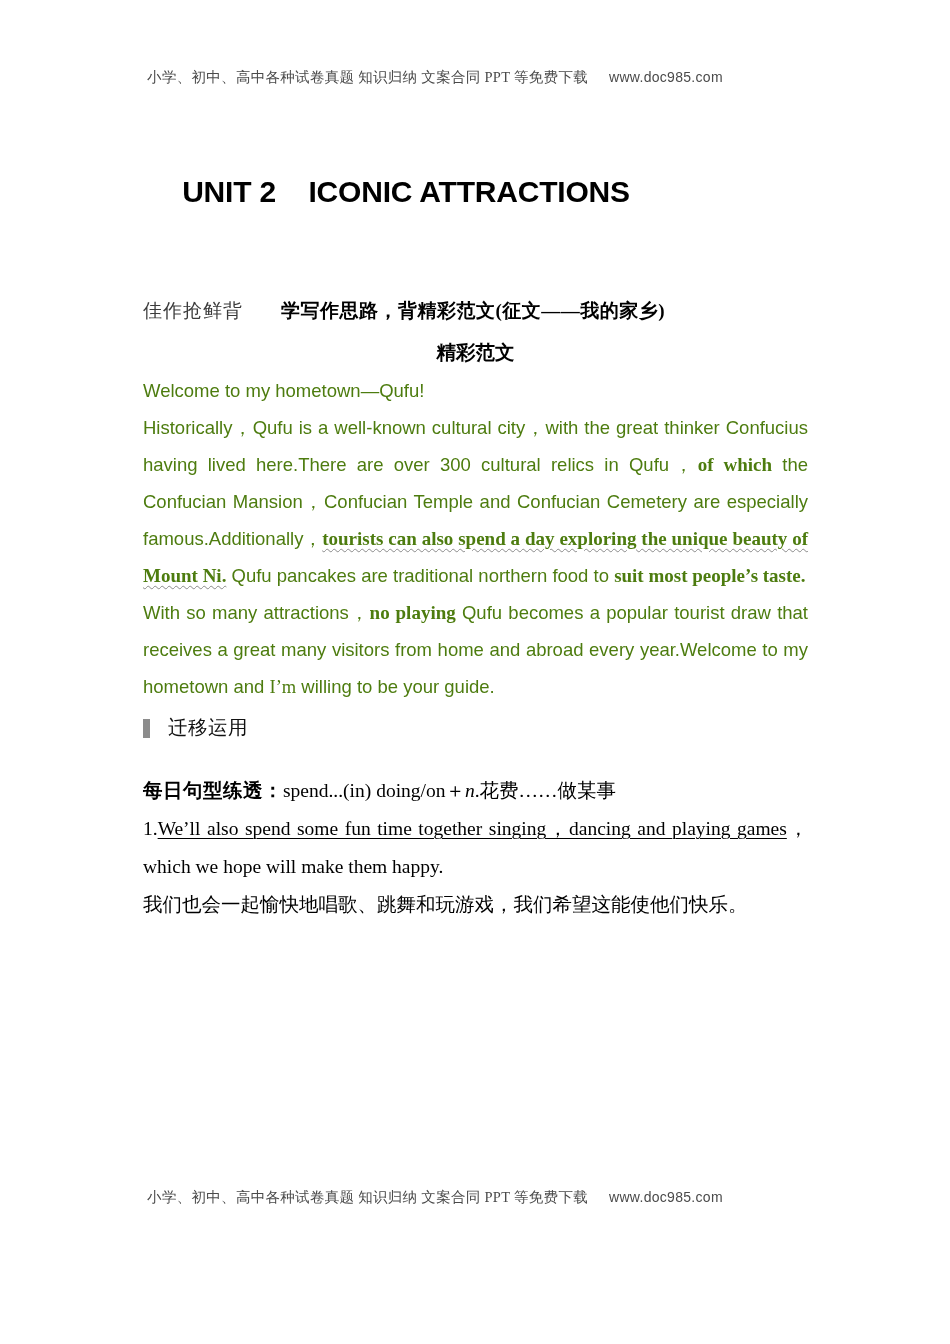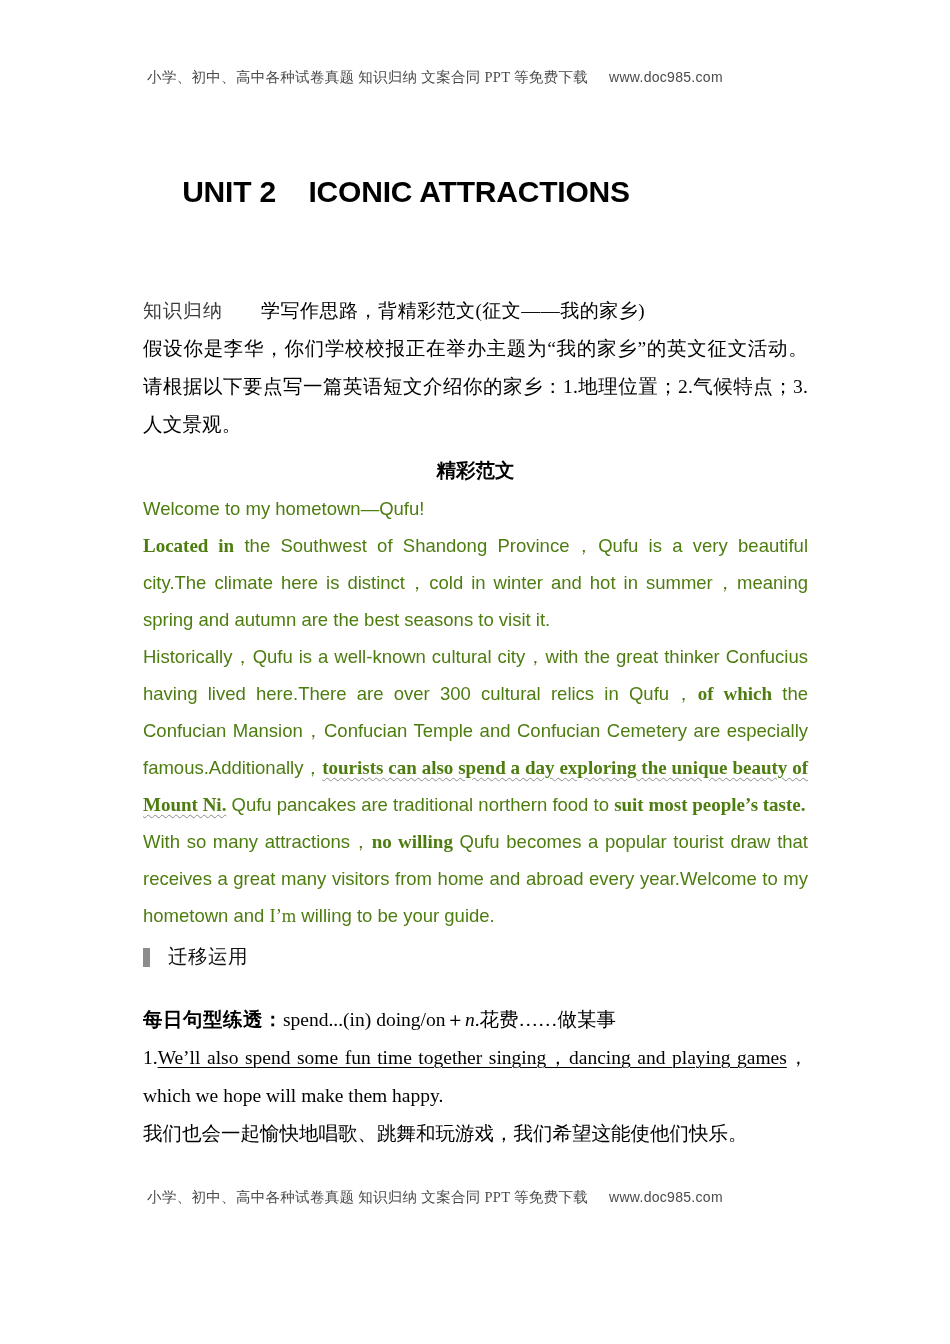--- a/index.html
+++ b/index.html
@@ -71,21 +71,21 @@
     line-height: 30px;
     margin-bottom: 4px;
     white-space: pre;
   }
   .section-head .tag {
     color: #3b3b3b;
     font-weight: normal;
     letter-spacing: 1px;
   }
   .section-head .strong {
-    font-weight: normal;
+    font-weight: bold;
     letter-spacing: 0.5px;
     text-align: center;
   }
 
   
   .cn-para {
     font-family: "Liberation Serif", serif;
     font-size: 19.5px;
     line-height: 38px;
     text-align: justify;
@@ -187,33 +187,31 @@
 <body>
 
 <div class="page">
 
   <div class="running-head"><span>小学、初中、高中各种试卷真题 知识归纳 文案合同 PPT 等免费下载</span><span class="running-url">&nbsp;&nbsp;&nbsp;&nbsp;&nbsp;</span><span class="running-url">www.doc985.com</span></div>
 
   <div class="unit-title">UNIT 2    ICONIC ATTRACTIONS</div>
 
   <div class="content">
 
-    <div class="section-head"><span class="tag">知识归纳</span><span>　　</span><span class="strong">学写作思路，背精彩范文(征文——我的家乡)</span></div>
-
-    <div class="cn-para">假设你是李华，你们学校校报正在举办主题为“我的家乡”的英文征文活动。请根据以下要点写一篇英语短文介绍你的家乡：1.地理位置；2.气候特点；3.人文景观。</div>
+    <div class="section-head"><span class="tag">佳作抢鲜背</span><span>　　</span><span class="strong">学写作思路，背精彩范文(征文——我的家乡)</span></div>
+
 
     <div class="centered-cn">精彩范文</div>
 
     <div class="en-para single">Welcome to my hometown—Qufu!</div>
 
-    <div class="en-para"><span class="b-serif">Located in</span><span> the Southwest of Shandong Province，Qufu is a very beautiful city.The climate here is distinct，cold in winter and hot in summer，meaning spring and autumn are the best seasons to visit it.</span></div>
 
     <div class="en-para"><span>Historically，Qufu is a well-known cultural city，with the great thinker Confucius having lived here.There are over 300 cultural relics in Qufu，</span><span class="b-serif">of which</span><span> the Confucian Mansion，Confucian Temple and Confucian Cemetery are especially famous.Additionally，</span><span class="b-serif wavy">tourists can also spend a day exploring the unique beauty of Mount Ni.</span><span> Qufu pancakes are traditional northern food to </span><span class="b-serif">suit most people’s taste</span><span class="b-serif">.</span></div>
 
-    <div class="en-para"><span>With so many attractions，</span><span class="b-serif">no willing</span><span> Qufu becomes a popular tourist draw that receives a great many visitors from home and abroad every year.Welcome to my hometown and </span><span class="serif-i">I’m</span><span> willing to be your guide.</span></div>
+    <div class="en-para"><span>With so many attractions，</span><span class="b-serif">no playing</span><span> Qufu becomes a popular tourist draw that receives a great many visitors from home and abroad every year.Welcome to my hometown and </span><span class="serif-i">I’m</span><span> willing to be your guide.</span></div>
 
     <div class="bar-heading">
         <span class="bar"></span>
         <span class="bar-label">迁移运用</span>
       </div>
 
     <div class="pattern-line"><span class="lead">每日句型练透：</span><span>spend...(in) doing/on＋</span><span class="it">n</span><span>.花费……做某事</span></div>
 
     <div class="ex-para"><span>1.</span><span class="solid-u">We’ll also spend some fun time together singing，dancing and playing games</span><span>，which we hope will make them happy.</span></div>
 

